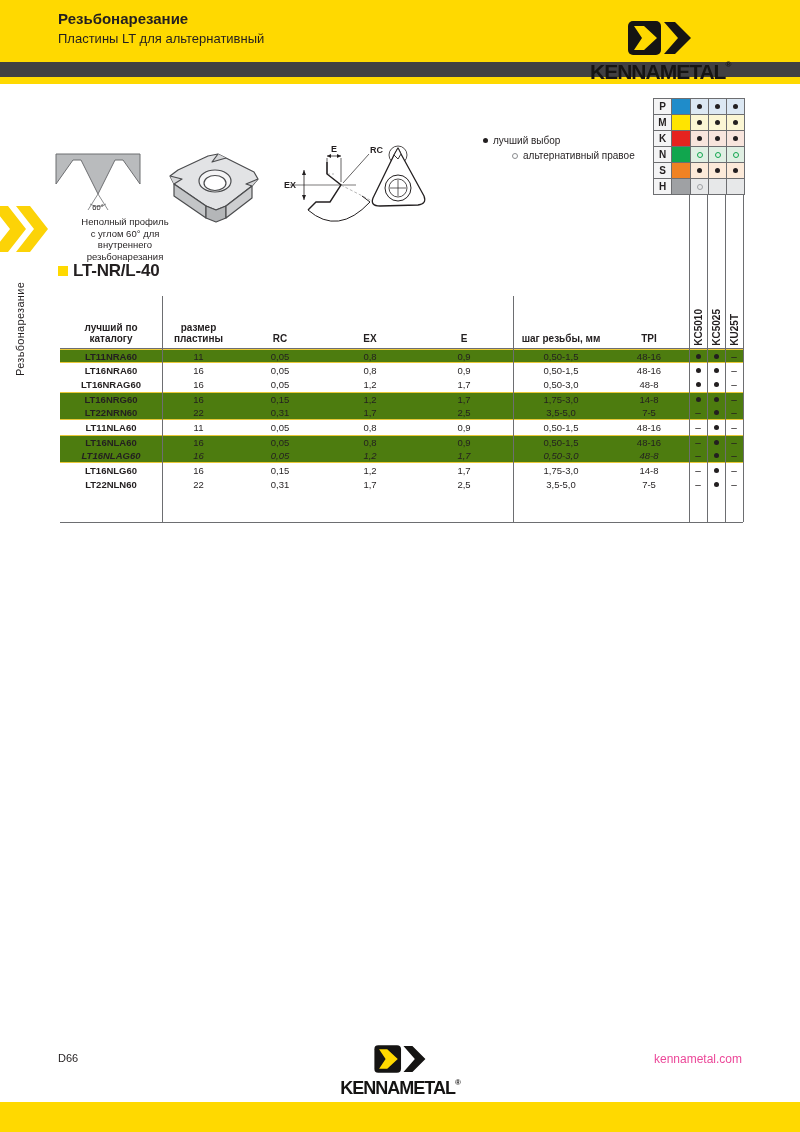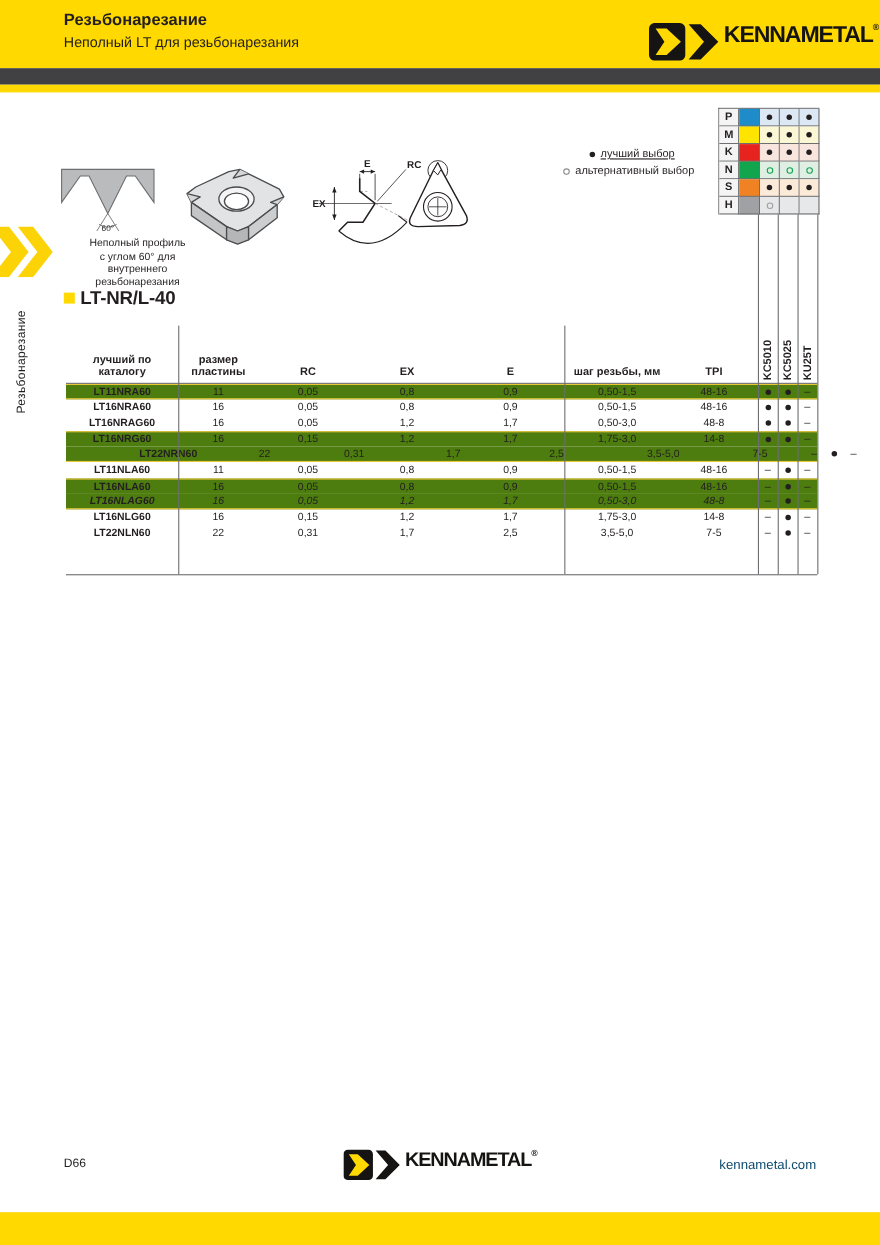--- a/index.html
+++ b/index.html
@@ -9,21 +9,21 @@
 
   
   .band-yellow-top{left:0;top:0;width:800px;height:62px;background:#ffd900;}
   .band-dark{left:0;top:62px;width:800px;height:15px;background:#414042;}
   .band-yellow-thin{left:0;top:77px;width:800px;height:7px;background:#ffd900;}
   .band-yellow-bottom{left:0;top:1102px;width:800px;height:30px;background:#ffd900;}
 
   .page-title{left:58px;top:10px;font-size:15px;font-weight:bold;}
   .page-subtitle{left:58px;top:31px;font-size:13px;}
 
-  .logo{display:flex;align-items:flex-start;gap:4px;}
+  .logo{display:flex;align-items:center;gap:4px;flex-direction:column;}
   .logo-text{font-weight:bold;font-size:21px;letter-spacing:-1px;color:#151413;}
   .logo-sup{font-size:8px;vertical-align:top;}
 
   
   .side-text{left:14px;top:256px;height:120px;font-size:11px;
              writing-mode:vertical-rl;transform:rotate(180deg);letter-spacing:.3px;}
 
   
   .grade-chart{left:653px;top:98px;border-left:1px solid #6d6e71;border-top:1px solid #6d6e71;}
   .gc-row{display:flex;}
@@ -57,36 +57,36 @@
   #table-body{left:60px;top:349px;width:683px;}
   .section-row{height:14.5px;display:flex;align-items:center;font-size:10px;font-weight:bold;padding-left:3px;box-sizing:border-box;}
   .data-row{height:14.3px;font-size:9.5px;box-sizing:border-box;}
   .data-row .c{text-align:center;}
   .data-row .cat{font-weight:bold;font-size:9.5px;}
   .data-row.shaded{background:#4d7c0f;}
   .gcell{display:flex;align-items:center;justify-content:center;font-size:10px;}
 
   
   .foot-num{left:58px;top:1052px;font-size:11px;}
-  .foot-site{right:58px;top:1052px;font-size:12px;color:#0c4a6e;}
+  .foot-site{right:58px;top:1052px;font-size:12px;color:#ec4899;}
   .foot-logo{left:50%;top:1044px;transform:translateX(-50%);}
 
   svg text{font-family:"Liberation Sans",sans-serif;}
 </style>
 </head>
 <body>
 
 <div id="page">
 
   <div class="abs band-yellow-top"></div>
   <div class="abs band-dark"></div>
   <div class="abs band-yellow-thin"></div>
 
   <div class="abs page-title">Резьбонарезание</div>
-  <div class="abs page-subtitle">Неполный LT для резьбонарезания</div>
+  <div class="abs page-subtitle">Пластины LT для альтернативный</div>
 
   <div class="abs logo" style="left:590px;top:20px;">
     <svg width="64" height="36" viewBox="0 0 64 36">
       <rect x="0" y="1" width="33" height="34" rx="5" fill="#151413"></rect>
       <polygon points="6,6 16,6 29,18 16,30 6,30 14,18" fill="#ffd900"></polygon>
       <polygon points="36,2 47,2 63,18 47,34 36,34 50,18" fill="#151413"></polygon>
     </svg>
     <div class="logo-text"><span>KENNAMETAL</span><span class="logo-sup">®</span></div>
   </div>
 
@@ -142,27 +142,27 @@
   <svg class="abs" style="left:360px;top:142px;" width="76" height="80" viewBox="0 0 76 80">
     <circle cx="38" cy="13" r="9" fill="#ffffff" stroke="#231f20" stroke-width="0.8"></circle>
     <path d="M38,6 L41,12 L64,54 Q67,62 58,63 L20,64 Q10,64 13,56 L34,13 Z" fill="#ffffff" stroke="#231f20" stroke-width="1.3" stroke-linejoin="round"></path>
     <path d="M34,13 L38,6 L41,12 L38,17 Z" fill="#ffffff" stroke="#231f20" stroke-width="0.9"></path>
     <circle cx="38" cy="46" r="13" fill="none" stroke="#231f20" stroke-width="1"></circle>
     <circle cx="38" cy="46" r="9" fill="none" stroke="#231f20" stroke-width="0.8"></circle>
     <line x1="30" y1="46" x2="46" y2="46" stroke="#231f20" stroke-width="0.7"></line>
     <line x1="38" y1="38" x2="38" y2="54" stroke="#231f20" stroke-width="0.7"></line>
   </svg>
 
-  <div class="abs legend-line" style="left:536px;top:135px;text-decoration:underline;">
+  <div class="abs legend-line" style="left:483px;top:135px;">
     <span class="legend-dot"></span>
     <span>лучший выбор</span>
   </div>
   <div class="abs legend-line" style="left:512px;top:150px;">
     <span class="legend-ring"></span>
-    <span>альтернативный выбор</span>
+    <span>альтернативный правое</span>
   </div>
 
   <div class="abs grade-chart" id="grade-chart">
       <div class="gc-row">
         <div class="gc-cell gc-letter">P</div>
         <div class="gc-cell gc-swatch" style="background: rgb(31, 140, 202);"></div>
         <div class="gc-cell gc-dot" style="background: rgb(220, 232, 243);">
           <span class="dot-b"></span>
         </div>
         <div class="gc-cell gc-dot" style="background: rgb(220, 232, 243);">
@@ -341,21 +341,21 @@
         <div class="gcell">
           <span class="dot-b"></span>
         </div>
         <div class="gcell">
           <span class="dot-b"></span>
         </div>
         <div class="gcell">
           <span>–</span>
         </div>
       </div>
-      <div class="grid-row data-row shaded" style="border-bottom: 1px solid rgb(233, 200, 56); padding-left: 42px;">
+      <div class="grid-row data-row shaded" style="border-bottom: 1px solid rgb(233, 200, 56);">
         <div class="c cat">LT22NRN60</div>
         <div class="c ">22</div>
         <div class="c ">0,31</div>
         <div class="c ">1,7</div>
         <div class="c ">2,5</div>
         <div class="c ">3,5-5,0</div>
         <div class="c ">7-5</div>
         <div class="gcell">
           <span>–</span>
         </div>

